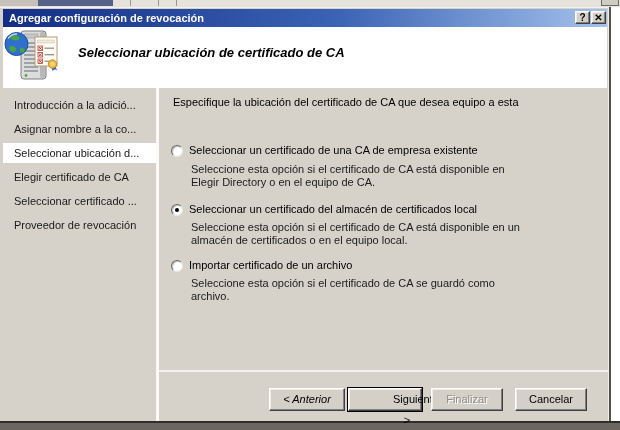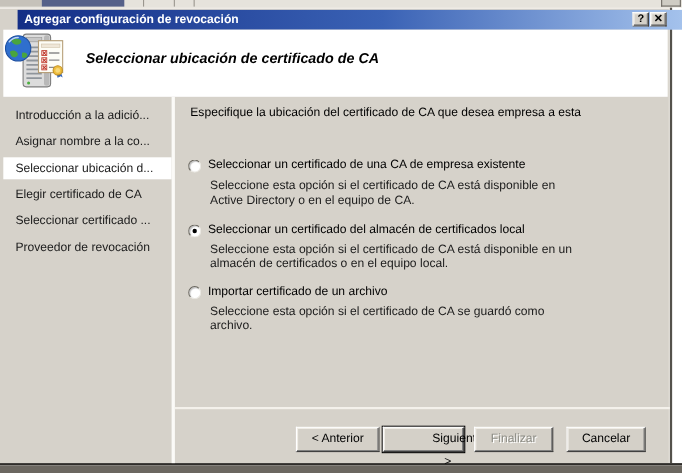--- a/index.html
+++ b/index.html
@@ -16,21 +16,21 @@
 
   
   #dialog{position:absolute;left:0;top:7px;width:612px;height:414px;background:#d6d2ca;border-top:1px solid #f5f2ec;box-sizing:border-box;}
   #dialog-edge-light{position:absolute;left:608px;top:7px;width:1px;height:414px;background:#efece6;}
   #dialog-edge-dark{position:absolute;left:609px;top:7px;width:2px;height:414px;background:#55524c;}
   #right-margin{position:absolute;left:611px;top:7px;width:9px;height:414px;background:#ffffff;}
   #bottom-line{position:absolute;left:0;top:421px;width:620px;height:2px;background:#2f2d2a;}
   #bottom-strip{position:absolute;left:0;top:423px;width:620px;height:7px;background:#6b6760;}
 
   
-  #titlebar{position:absolute;left:16px;top:9px;width:604px;height:18px;
+  #titlebar{position:absolute;left:3px;top:9px;width:604px;height:18px;
     background:linear-gradient(90deg,#142e86 0%,#3a62b5 55%,#a4c2ec 100%);
     color:#ffffff;font-size:11px;font-weight:bold;line-height:18px;padding-left:6px;box-sizing:border-box;}
   .tb-btn{position:absolute;top:11px;width:15px;height:13px;background:#d4d0c8;
     border:1px solid;border-color:#ffffff #404040 #404040 #ffffff;
     box-shadow:inset -1px -1px 0 #808080,inset 1px 1px 0 #efece6;
     font-size:10px;font-weight:bold;color:#000;text-align:center;line-height:11px;box-sizing:border-box;cursor:default;}
   #help-btn{left:575px;}
   #close-btn{left:591px;}
 
   
@@ -55,21 +55,21 @@
   .radio.selected .dot{display:block;}
 
   
   #sep{position:absolute;left:159px;top:370px;width:450px;height:2px;background:#f4f1eb;}
   .btn{position:absolute;top:388px;height:23px;background:#d4d0c8;
     border:1px solid;border-color:#ffffff #404040 #404040 #ffffff;
     box-shadow:inset -1px -1px 0 #808080,inset 1px 1px 0 #f0ede6;
     font-family:"Liberation Sans",sans-serif;font-size:11px;color:#000;text-align:center;line-height:21px;box-sizing:border-box;cursor:default;}
   .btn.default{box-shadow:0 0 0 1px #000,inset -1px -1px 0 #808080,inset 1px 1px 0 #f0ede6;padding-left:44px;}
   .btn.disabled{color:#8d8d86;text-shadow:1px 1px 0 #ffffff;}
-  #btn-anterior{left:269px;width:76px;}
+  #btn-anterior{left:269px;width:76px;font-style:italic;}
   #btn-siguiente{left:348px;width:74px;}
   #btn-finalizar{left:431px;width:72px;}
   #btn-cancelar{left:515px;width:72px;}
 </style>
 </head>
 <body>
 
 <div id="screen">
 
   <div id="top-strip">
@@ -147,26 +147,26 @@
   <div id="sidebar">
     <div class="side-item" style="top:7px">Introducción a la adició...</div>
     <div class="side-item" style="top:31px">Asignar nombre a la co...</div>
     <div class="side-item active" style="top:55px">Seleccionar ubicación d...</div>
     <div class="side-item" style="top:79px">Elegir certificado de CA</div>
     <div class="side-item" style="top:103px">Seleccionar certificado ...</div>
     <div class="side-item" style="top:127px">Proveedor de revocación</div>
   </div>
   <div id="divider"></div>
 
-  <div class="txt" style="left:173px;top:96px">Especifique la ubicación del certificado de CA que desea empresa a esta</div>
+  <div class="txt" style="left:173px;top:96px">Especifique la ubicación del certificado de CA que desea equipo a esta</div>
 
   <div class="radio" style="left:171px;top:145px"></div>
   <div class="txt" style="left:189px;top:144px">Seleccionar un certificado de una CA de empresa existente</div>
   <div class="txt desc" style="left:191px;top:163px">Seleccione esta opción si el certificado de CA está disponible en</div>
-  <div class="txt desc" style="left:191px;top:176px">Active Directory o en el equipo de CA.</div>
+  <div class="txt desc" style="left:191px;top:176px">Elegir Directory o en el equipo de CA.</div>
 
   <div class="radio selected" style="left:171px;top:204px">
       <span class="dot"></span>
     </div>
   <div class="txt" style="left:189px;top:203px">Seleccionar un certificado del almacén de certificados local</div>
   <div class="txt desc" style="left:191px;top:221px">Seleccione esta opción si el certificado de CA está disponible en un</div>
   <div class="txt desc" style="left:191px;top:234px">almacén de certificados o en el equipo local.</div>
 
   <div class="radio" style="left:171px;top:260px"></div>
   <div class="txt" style="left:189px;top:259px">Importar certificado de un archivo</div>

